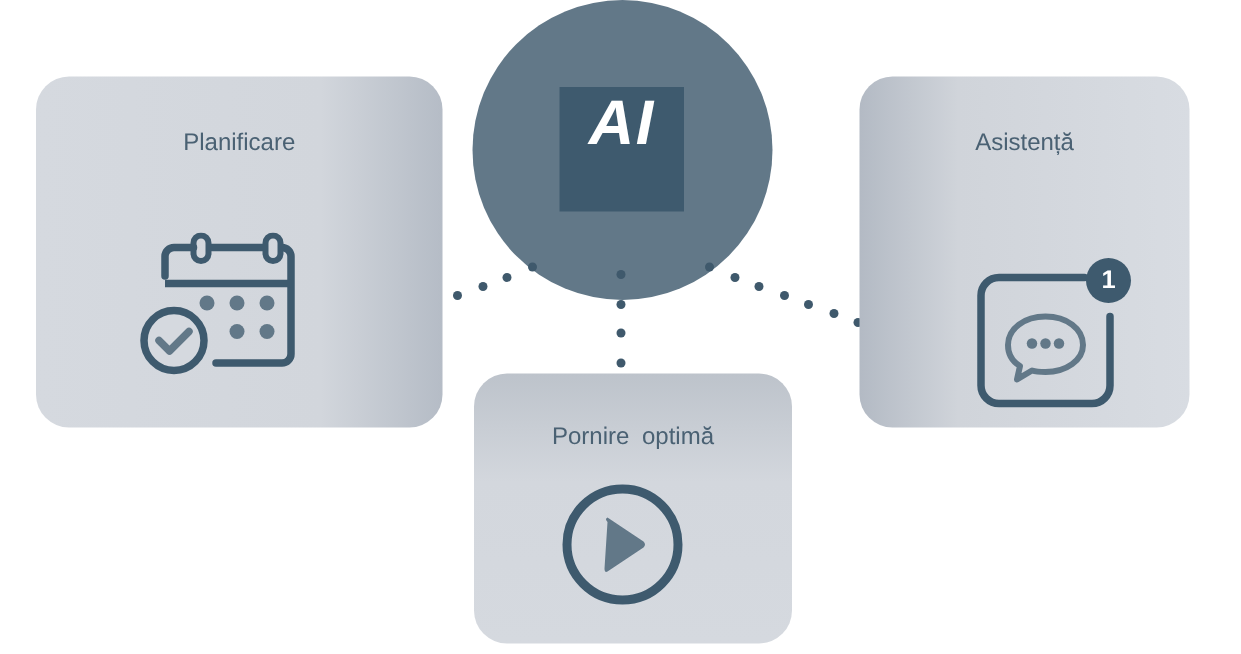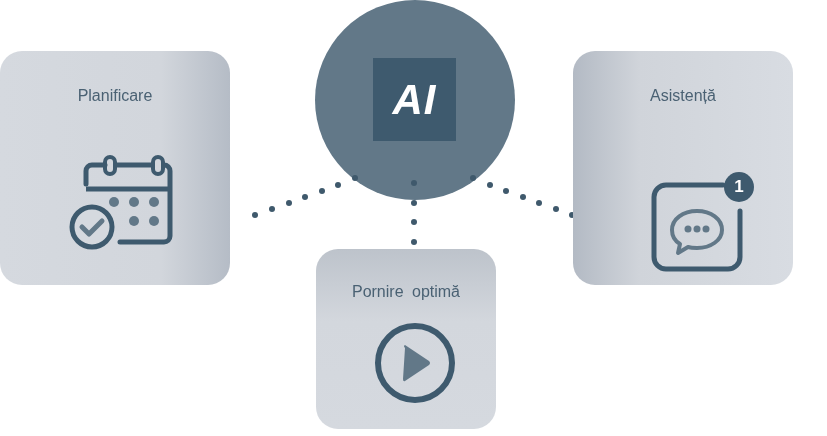--- a/index.html
+++ b/index.html
@@ -1,34 +1,34 @@
 <!DOCTYPE html>
 <html><head>
 <meta charset="utf-8">
 <style>
   html, body { margin:0; padding:0; background:#ffffff; }
   body { width:827px; height:436px; position:relative; overflow:hidden;
          font-family:"Liberation Sans", sans-serif; }
   .card { position:absolute; border-radius:22px; box-sizing:border-box; }
-  .card-left { left:0; top:51px; width:230px; height:234px;
+  .card-left { left:24px; top:51px; width:271px; height:234px;
     background:linear-gradient(90deg,#d5d9df 0%,#d2d6dc 70%,#b5bcc6 100%); }
   .card-right { left:573px; top:51px; width:220px; height:234px;
     background:linear-gradient(90deg,#b3bac4 0%,#d0d4da 30%,#d8dce2 100%); }
-  .card-bottom { left:316px; top:249px; width:180px; height:180px;
+  .card-bottom { left:316px; top:249px; width:212px; height:180px;
     background:linear-gradient(180deg,#bdc3cb 0%,#d3d7dd 40%,#d5d9df 100%); }
   .card-title { position:absolute; left:0; right:0; text-align:center;
     color:#4a6173; font-size:16px; line-height:23px; }
   .card-left .card-title { top:33px; }
   .card-right .card-title { top:33px; }
   .card-bottom .card-title { top:31px; word-spacing:4px; }
   .icon { position:absolute; }
   .ai-circle { position:absolute; left:315px; top:0px; width:200px; height:200px;
     border-radius:50%; background:#627888; }
   .ai-square { position:absolute; left:58px; top:58px; width:83px; height:83px;
-    background:#3e5a6e; display:flex; align-items:center; justify-content:center; }
+    background:#3e5a6e; display:flex; justify-content:center; }
   .ai-text { color:#ffffff; font-weight:bold; font-style:italic; font-size:42px;
     letter-spacing:1px; font-family:"Liberation Sans", sans-serif; }
   .dot { position:absolute; width:6px; height:6px; border-radius:50%; background:#3f596c; }
 </style>
 </head>
 <body>
 
 <div>
   <div class="dot" style="left:252px;top:212px"></div>
   <div class="dot" style="left:269px;top:206px"></div>

